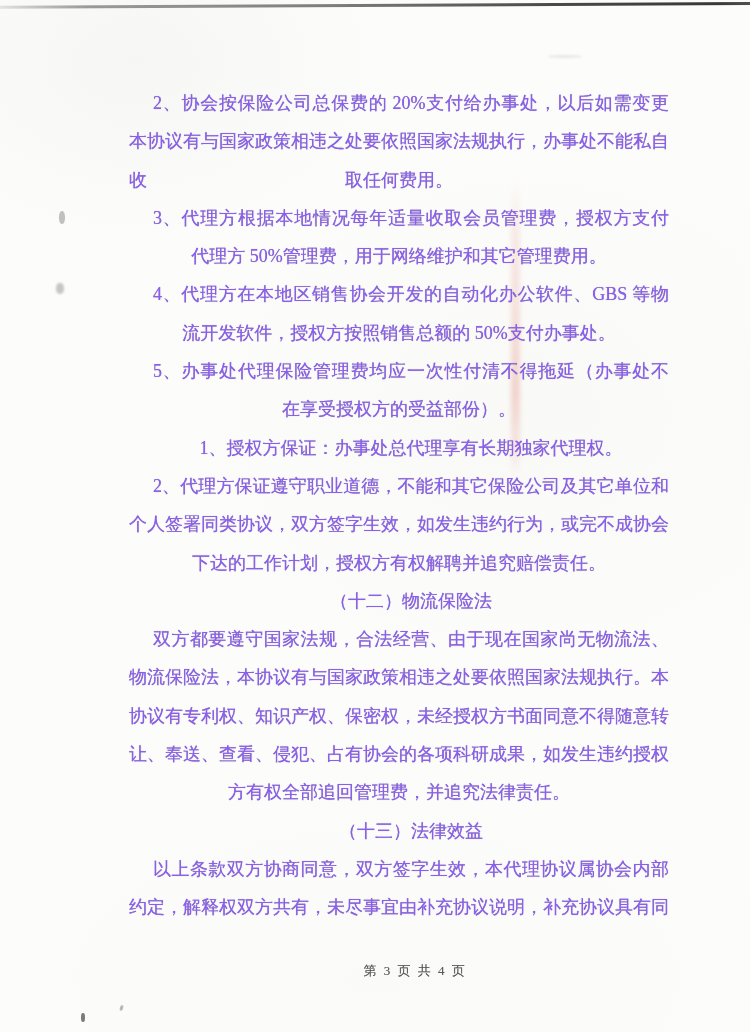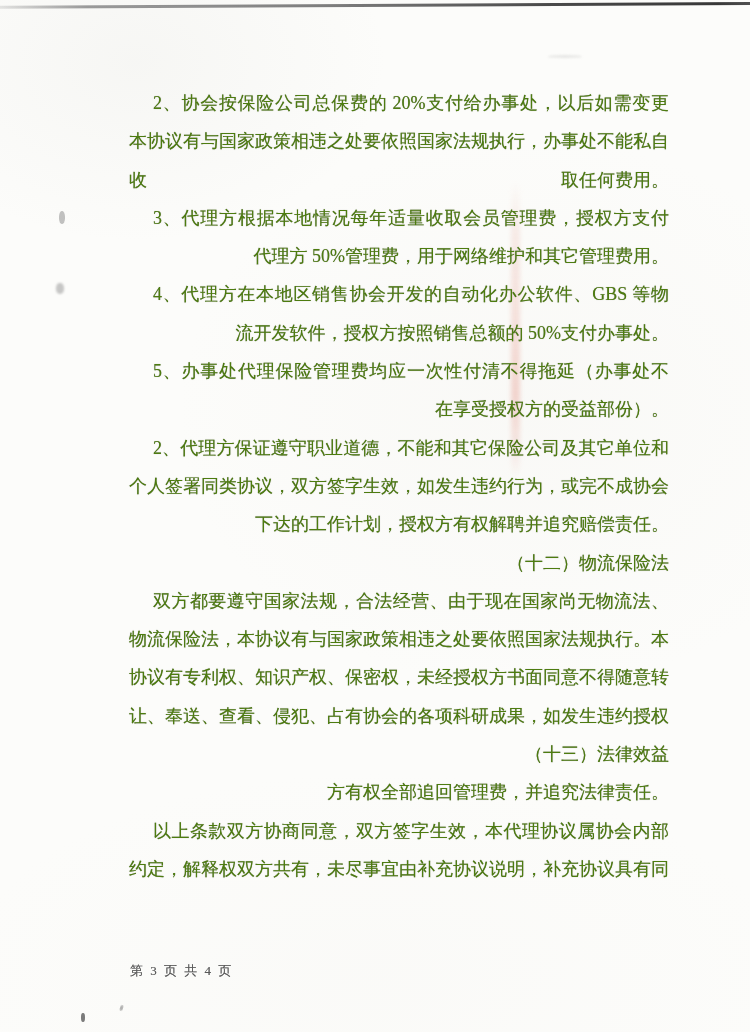--- a/index.html
+++ b/index.html
@@ -37,34 +37,34 @@
   }
   .speck{position:absolute;border-radius:45%;}
   .speck-a{left:59px;top:211px;width:6px;height:13px;background:rgba(105,105,105,0.40);filter:blur(0.7px);}
   .speck-b{left:56px;top:283px;width:8px;height:11px;background:rgba(110,110,110,0.38);filter:blur(0.8px);}
   .speck-c{left:81px;top:1013px;width:4px;height:9px;background:rgba(80,80,80,0.75);filter:blur(0.3px);}
   .speck-d{left:120px;top:1005px;width:3px;height:6px;background:rgba(130,130,130,0.6);transform:rotate(18deg);filter:blur(0.4px);}
   .speck-e{left:548px;top:55px;width:34px;height:3px;background:rgba(160,160,160,0.22);filter:blur(1px);}
 
   .doc-text{
     position:absolute;left:129px;top:84px;width:540px;
-    color:#4d7c0f;
+    color:#8b5cf6;
     text-shadow:0 0 0.7px rgba(75,75,75,0.65);
     font-size:18px;
   }
   .line{
     height:38.3px;line-height:38.3px;
-    white-space:normal;text-align:right;
+    white-space:normal;text-align:center;
   }
   .line.justify{text-align:justify;text-align-last:justify;}
   .line.indent{padding-left:24px;}
 
   .footer{
     position:absolute;left:130px;top:961px;width:570px;height:20px;
-    text-align:left;font-size:13px;line-height:20px;
+    text-align:center;font-size:13px;line-height:20px;
     color:#5a5a5a;letter-spacing:2px;
     text-shadow:0 0 0.5px rgba(90,90,90,0.6);
   }
 </style>
 </head>
 <body>
 
 <div class="scan-edge"></div>
 <div class="scan-edge2"></div>
 <div class="streak"></div>
@@ -77,27 +77,28 @@
 <div class="doc-text" id="doc-text">
     <div class="line indent justify">2、协会按保险公司总保费的 20%支付给办事处，以后如需变更</div>
     <div class="line justify">本协议有与国家政策相违之处要依照国家法规执行，办事处不能私自收</div>
     <div class="line">取任何费用。</div>
     <div class="line indent justify">3、代理方根据本地情况每年适量收取会员管理费，授权方支付</div>
     <div class="line">代理方 50%管理费，用于网络维护和其它管理费用。</div>
     <div class="line indent justify">4、代理方在本地区销售协会开发的自动化办公软件、GBS 等物</div>
     <div class="line">流开发软件，授权方按照销售总额的 50%支付办事处。</div>
     <div class="line indent justify">5、办事处代理保险管理费均应一次性付清不得拖延（办事处不</div>
     <div class="line">在享受授权方的受益部份）。</div>
+    <div class="line indent">1、授权方保证：办事处总代理享有长期独家代理权。</div>
     <div class="line indent justify">2、代理方保证遵守职业道德，不能和其它保险公司及其它单位和</div>
     <div class="line justify">个人签署同类协议，双方签字生效，如发生违约行为，或完不成协会</div>
     <div class="line">下达的工作计划，授权方有权解聘并追究赔偿责任。</div>
     <div class="line indent">（十二）物流保险法</div>
     <div class="line indent justify">双方都要遵守国家法规，合法经营、由于现在国家尚无物流法、</div>
     <div class="line justify">物流保险法，本协议有与国家政策相违之处要依照国家法规执行。本</div>
     <div class="line justify">协议有专利权、知识产权、保密权，未经授权方书面同意不得随意转</div>
     <div class="line justify">让、奉送、查看、侵犯、占有协会的各项科研成果，如发生违约授权</div>
+    <div class="line">方有权全部追回管理费，并追究法律责任。</div>
     <div class="line indent">（十三）法律效益</div>
-    <div class="line">方有权全部追回管理费，并追究法律责任。</div>
     <div class="line indent justify">以上条款双方协商同意，双方签字生效，本代理协议属协会内部</div>
     <div class="line justify">约定，解释权双方共有，未尽事宜由补充协议说明，补充协议具有同</div>
   </div>
 
 <div class="footer">第 3 页 共 4 页</div>
 
 </body></html>

